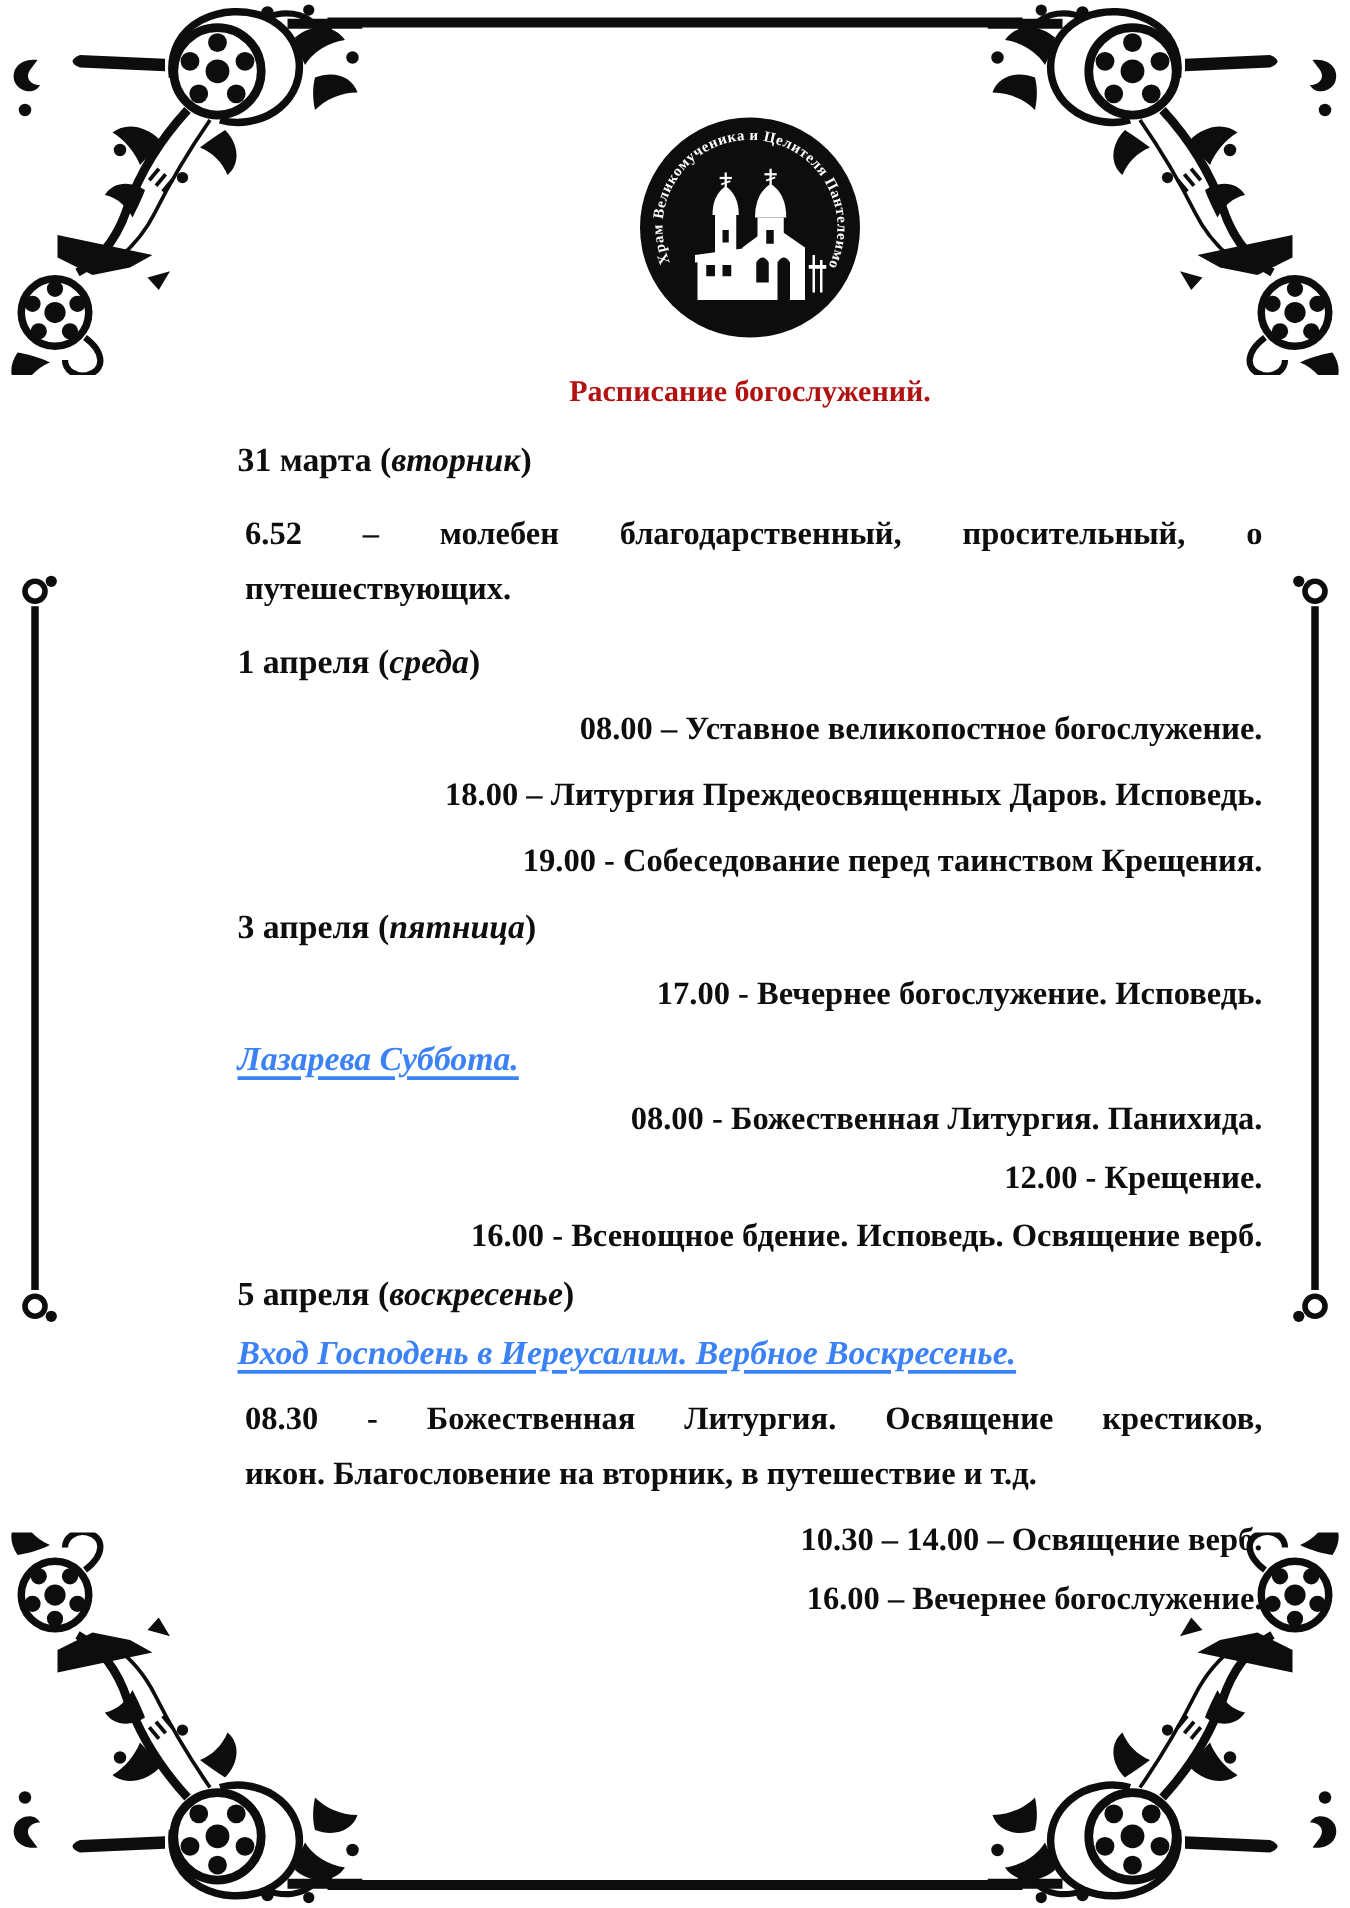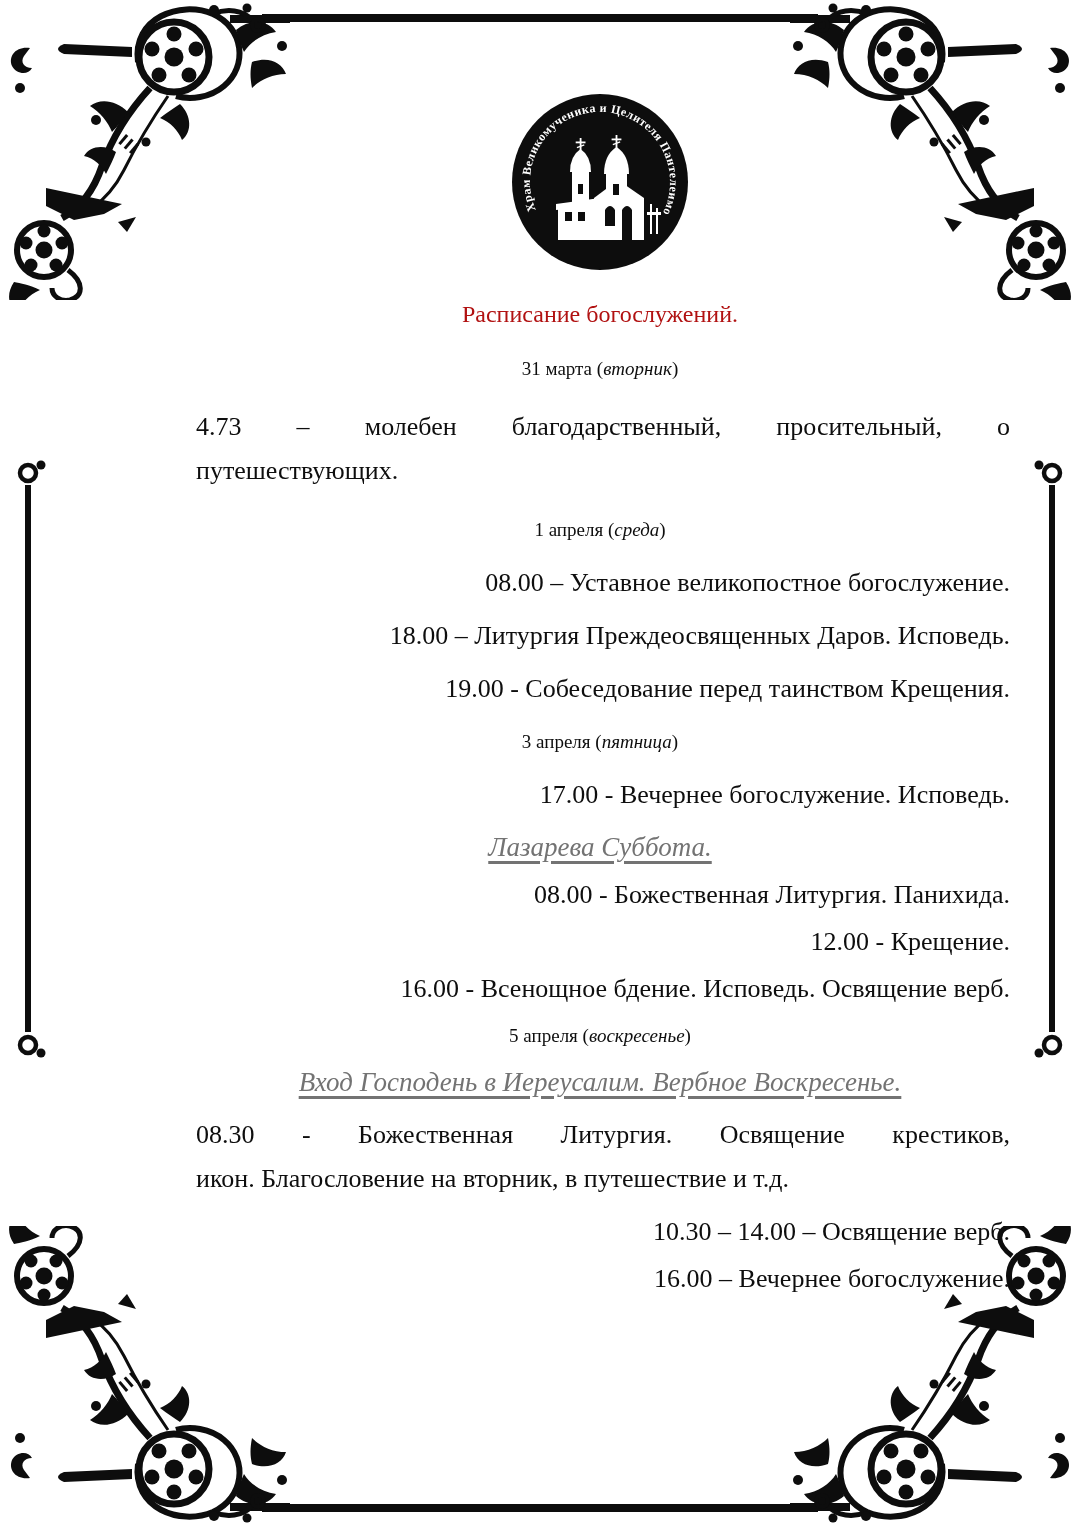--- a/index.html
+++ b/index.html
@@ -17,31 +17,31 @@
   .corner.br{left:790px;top:1226px;transform:scale(-1,-1);}
   .bar-h{position:absolute;left:248px;width:584px;height:36px;}
   .bar-h.top{top:4px;}
   .bar-h.bottom{top:1486px;transform:scaleY(-1);}
   .rail{position:absolute;width:44px;height:660px;top:423px;}
   .rail.left{left:4px;}
   .rail.right{left:1032px;transform:scaleX(-1);}
   
   .content{position:absolute;left:190px;top:0;width:820px;}
   .logo{width:180px;height:180px;margin:92px auto 0;}
-  .line{font-weight:normal;font-size:26px;line-height:33px;margin-bottom:20px;}
+  .line{font-weight:bold;font-size:26px;line-height:33px;margin-bottom:20px;}
   .line.tight{margin-bottom:14px;}
   .line.title{
     margin-top:26px;margin-bottom:21px;
     text-align:center;font-size:24px;color:#b11111;
   }
-  .line.date{text-align:center;font-size:19px;}
+  .line.date{font-size:27px;}
   .line.date i{font-style:italic;}
   .line.event{text-align:right;padding-left:6px;}
   .line.feast{
-    text-align:center;font-style:italic;font-size:27px;color:#737373;
+    font-style:italic;font-size:27px;color:#3b82f6;
     text-decoration:underline;text-decoration-thickness:2.5px;text-underline-offset:5px;
   }
   .line.par{padding-left:6px;}
   .line.par .row{line-height:44px;}
   .line.par .row.justify-full{text-align:justify;text-align-last:justify;}
   svg{display:block;}
 </style>
 </head>
 <body>
 
@@ -167,21 +167,21 @@
         <rect x="103" y="92" width="6" height="11" fill="#0d0d0d"></rect>
       </g>
     </svg>
   </div>
 
   <div class="line title">Расписание богослужений.</div>
 
   <div>
       <div class="line date"><span>31 марта</span> <span>(</span><i>вторник</i><span>)</span></div>
       <div class="line par">
-        <div class="row justify-full">4.73 – молебен благодарственный, просительный, о</div>
+        <div class="row justify-full">6.52 – молебен благодарственный, просительный, о</div>
         <div class="row">путешествующих.</div>
       </div>
       <div class="line date"><span>1 апреля</span> <span>(</span><i>среда</i><span>)</span></div>
       <div class="line event"><span>08.00 – Уставное великопостное богослужение.</span></div>
       <div class="line event"><span>18.00 – Литургия Преждеосвященных Даров. Исповедь.</span></div>
       <div class="line event"><span>19.00 - Собеседование перед таинством Крещения.</span></div>
       <div class="line date"><span>3 апреля</span> <span>(</span><i>пятница</i><span>)</span></div>
       <div class="line event"><span>17.00 - Вечернее богослужение. Исповедь.</span></div>
       <div class="line feast tight"><span>Лазарева Суббота.</span></div>
       <div class="line event tight"><span>08.00 - Божественная Литургия. Панихида.</span></div>

